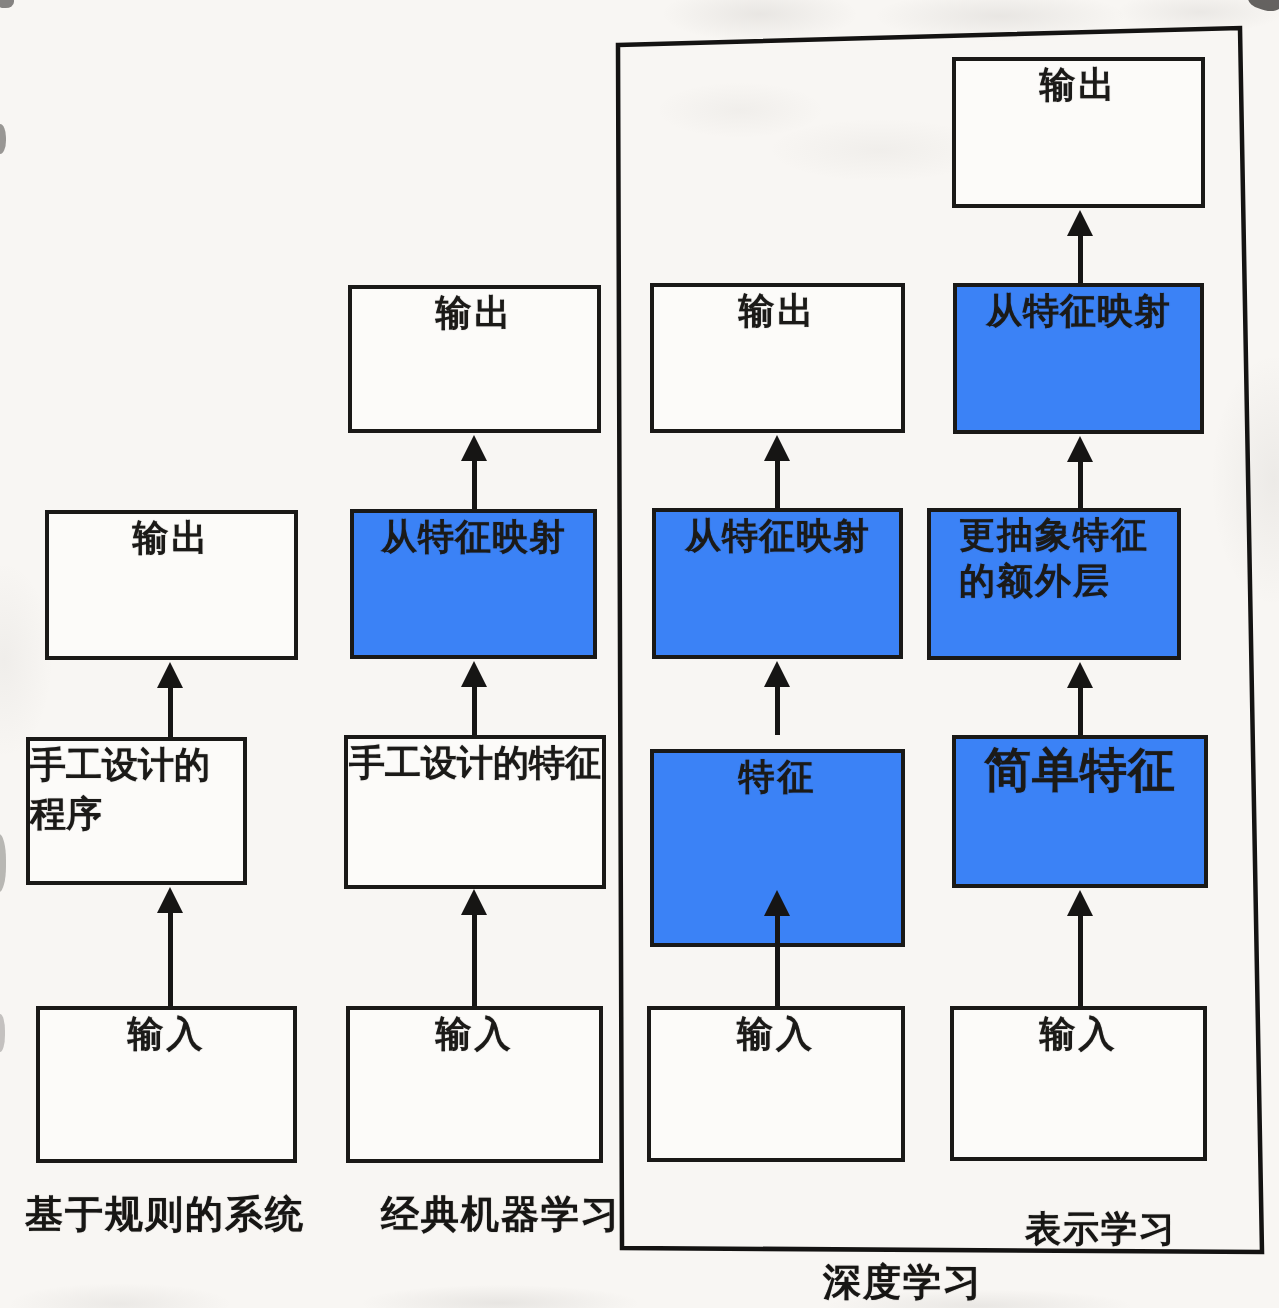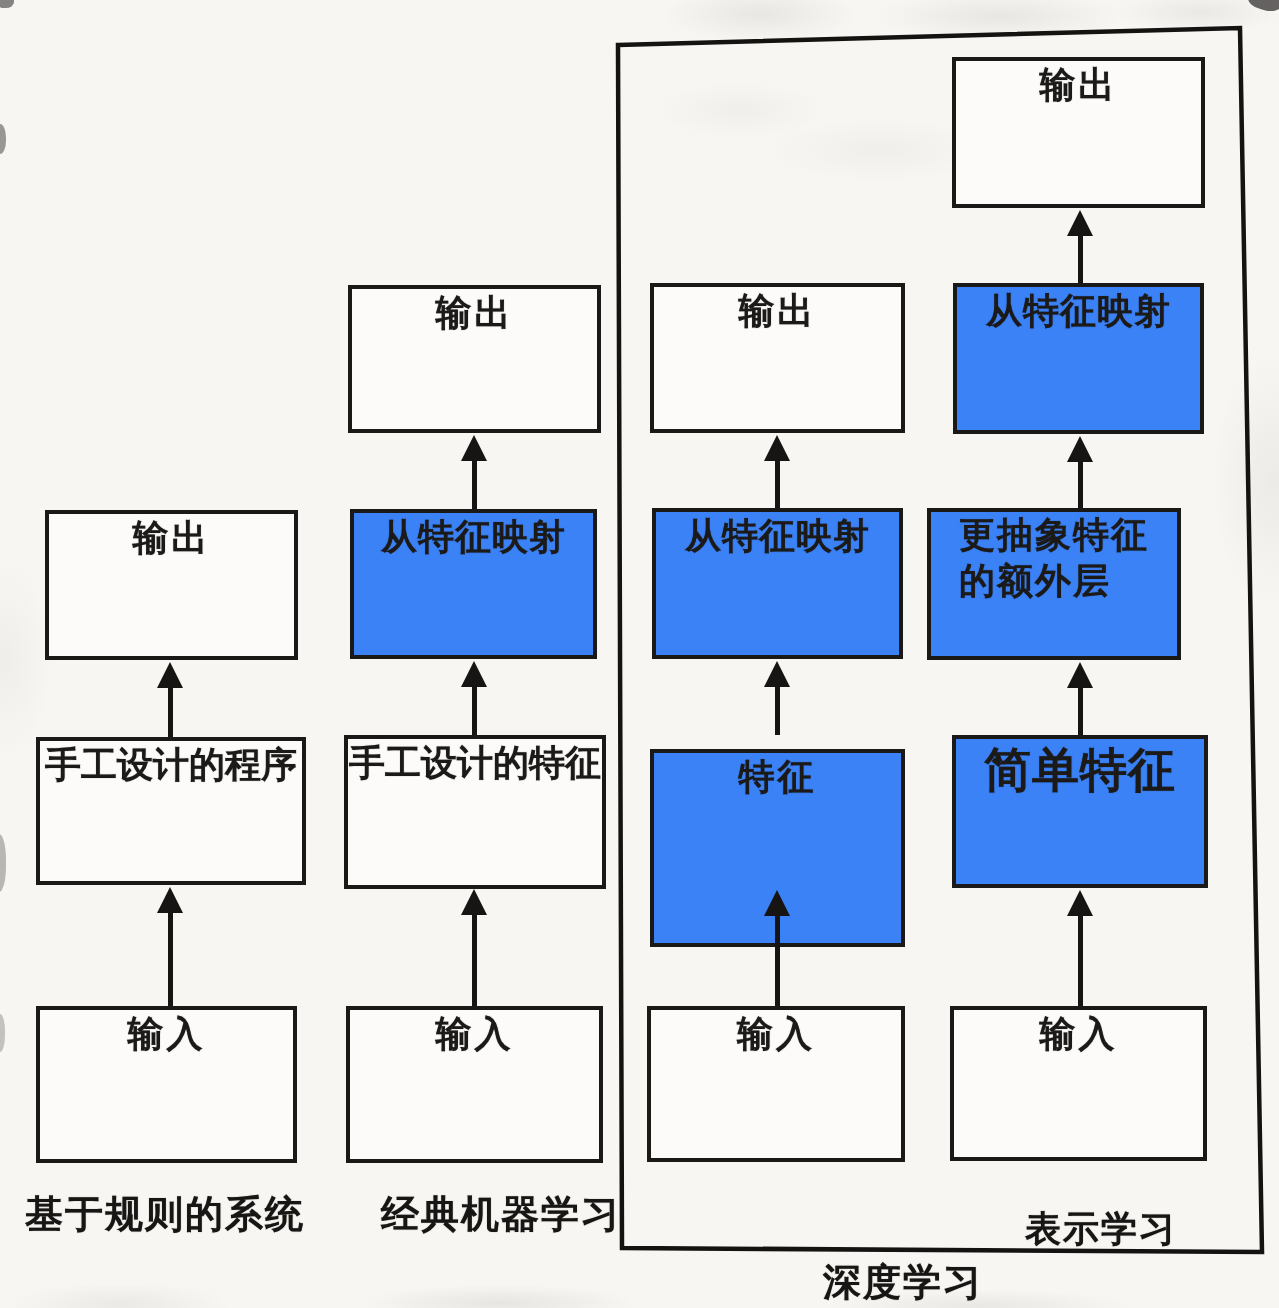--- a/index.html
+++ b/index.html
@@ -58,21 +58,21 @@
   <div class="smudge" style="left:-4px;top:-6px;width:18px;height:14px;opacity:.55"></div>
   <div class="smudge" style="left:1248px;top:-8px;width:34px;height:18px;opacity:.7;transform:rotate(14deg)"></div>
 
   <svg class="bigbox-svg" width="1279" height="1308">
     <polygon points="618,45 1240,28 1262,1252 622,1248" fill="none" stroke="#141312" stroke-width="4.5"></polygon>
   </svg>
 
   <div class="box" style="left:45px;top:510px;width:253px;height:150px">
     <span>输出</span>
   </div>
-  <div class="box" style="left:36px;top:737px;width:270px;height:148px;letter-spacing:0">
+  <div class="box" style="left:26px;top:737px;width:221px;height:148px;letter-spacing:0">
     <span>手工设计的程序</span>
   </div>
   <div class="box" style="left:36px;top:1006px;width:261px;height:157px">
     <span>输入</span>
   </div>
   <div class="arrow" style="left:157px;top:662px;height:75px">
       <div class="head"></div>
       <div class="stem"></div>
     </div>
   <div class="arrow" style="left:157px;top:887px;height:119px">

